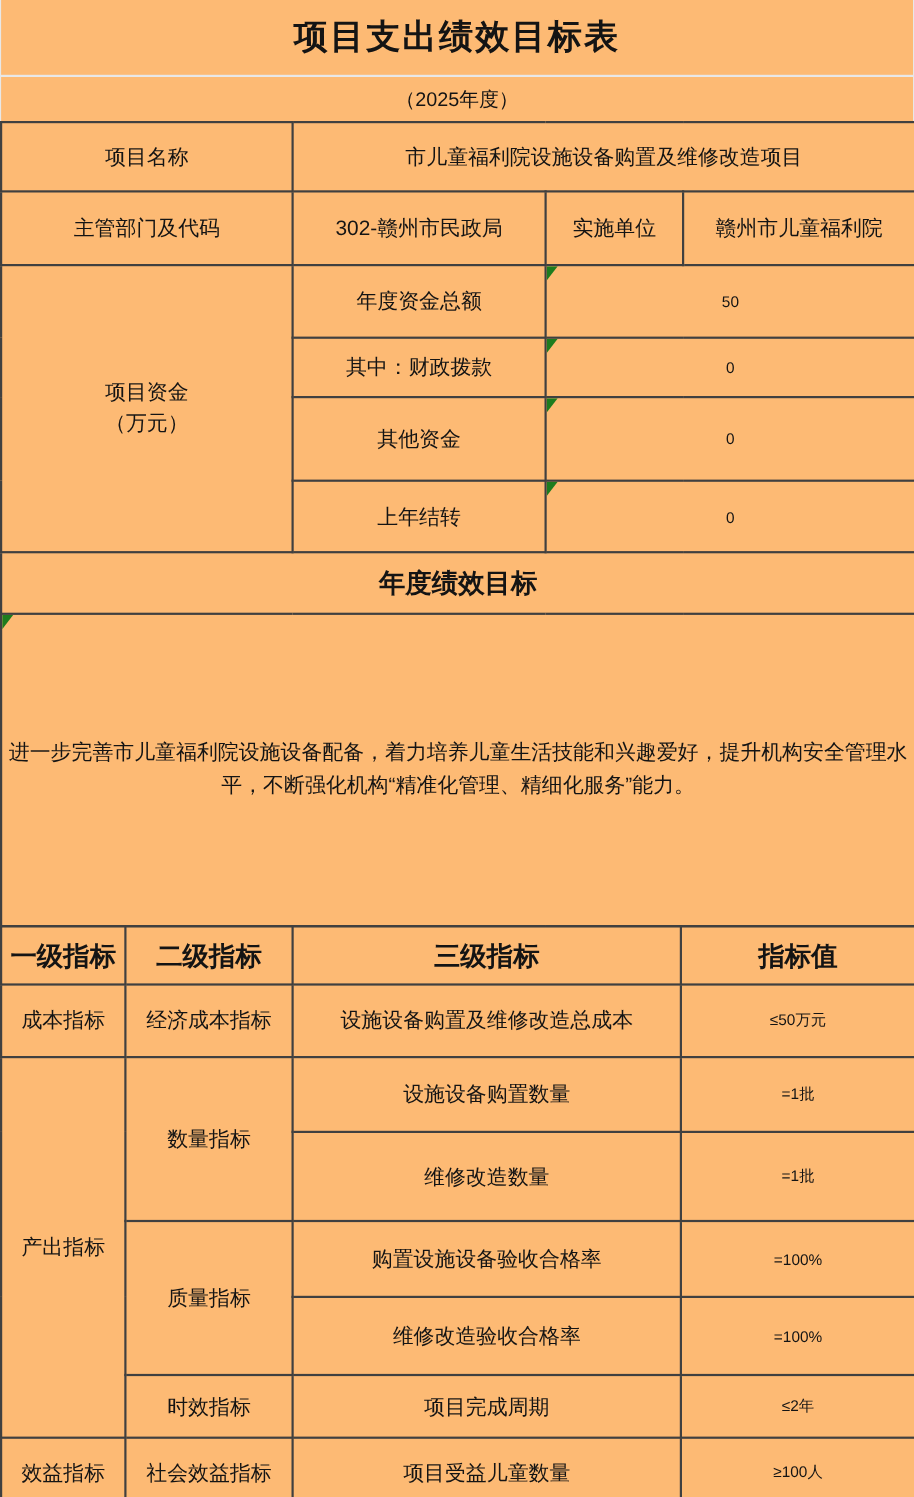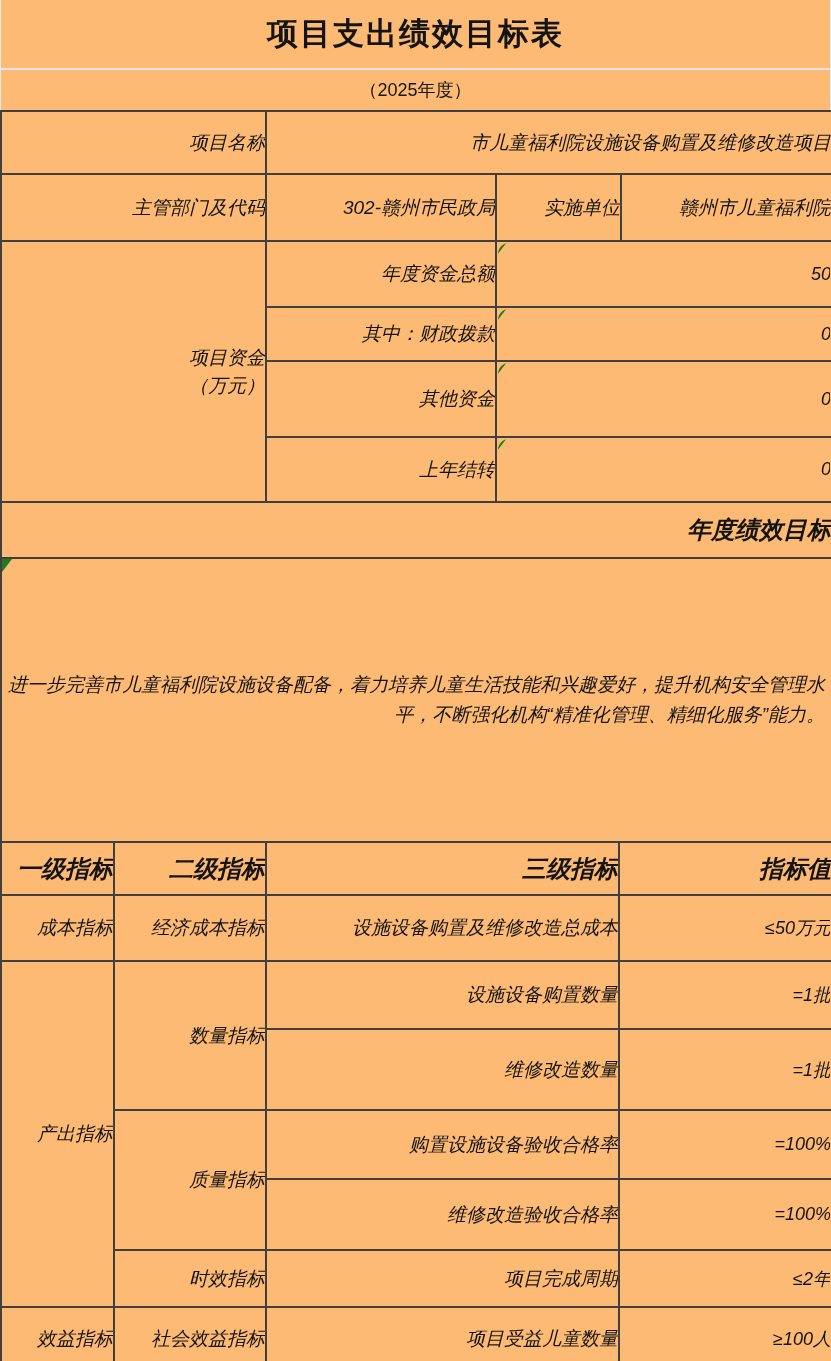--- a/index.html
+++ b/index.html
@@ -35,37 +35,36 @@
     font-size:18px;
   }
   
   table{
     border-collapse:collapse;
     table-layout:fixed;
     width:831px;
   }
   td,th{
     border:2px solid var(--line-dark);
-    text-align:right;
+    text-align:center;
     vertical-align:middle;
     padding:0;
     font-size:19px;
     font-weight:normal;
     position:relative;
     overflow:hidden;
     box-sizing:border-box;
-    font-style:italic;
   }
   .hdr-cell{font-weight:bold;font-size:24px;}
   .lower{margin-top:-2px;}
   .goal-cell{
     line-height:1.6;
     padding:0 6px;
   }
-  .val-cell{font-size:18px;border-radius:13px;}
+  .val-cell{font-size:14px;}
   .two-line span{display:block;line-height:1.45;}
   
   .flag{
     position:absolute;
     top:0;left:0;
     width:0;height:0;
     border-top:13px solid var(--flag-green);
     border-right:10px solid transparent;
   }
 </style>

